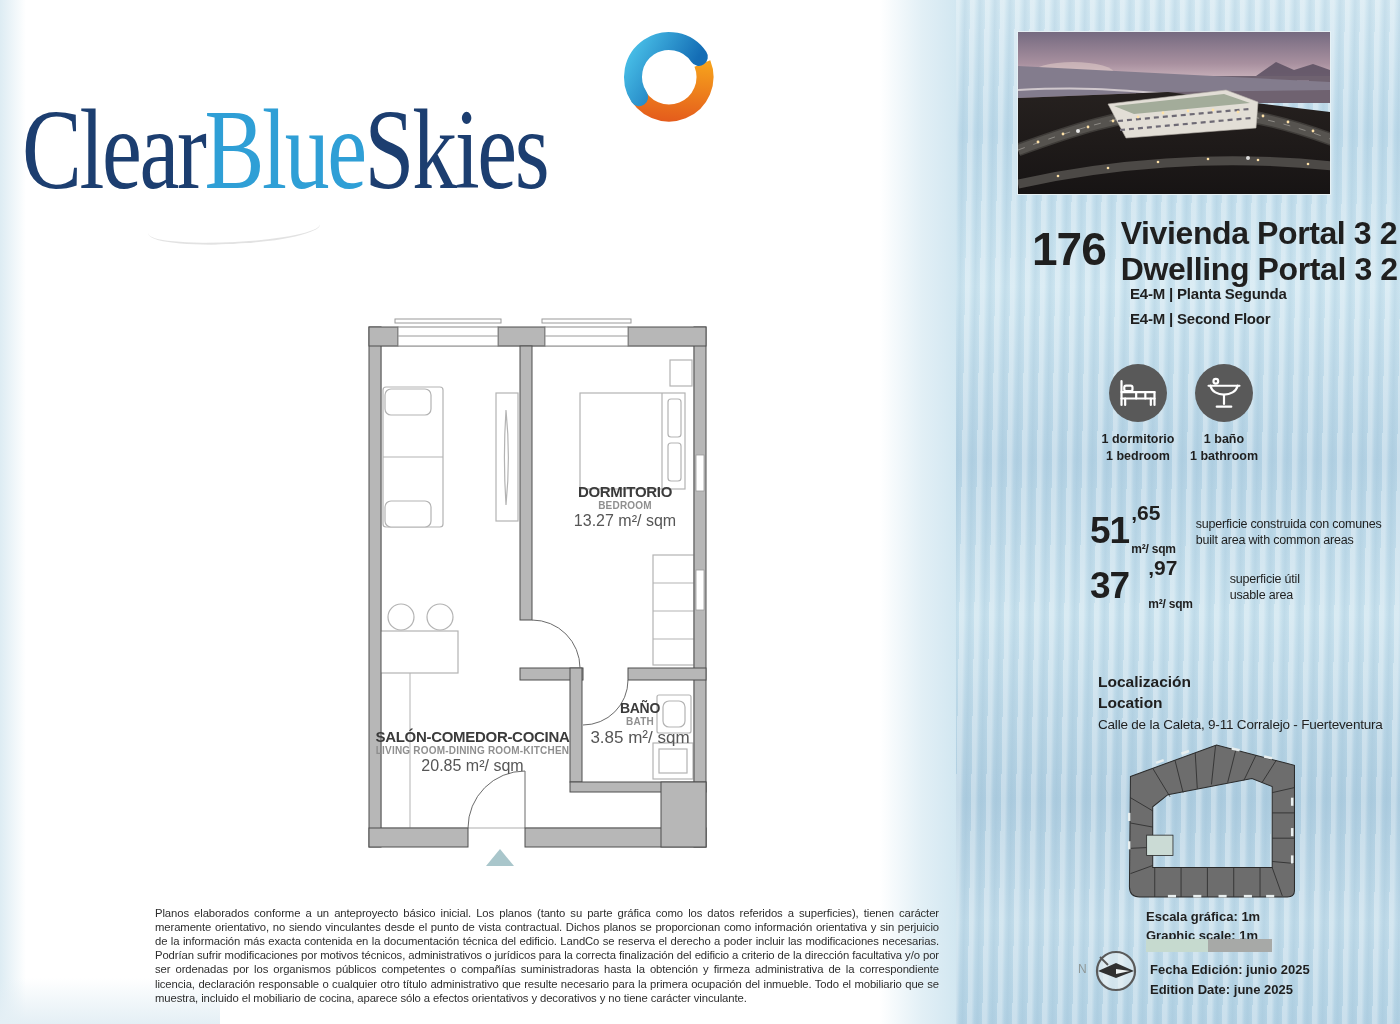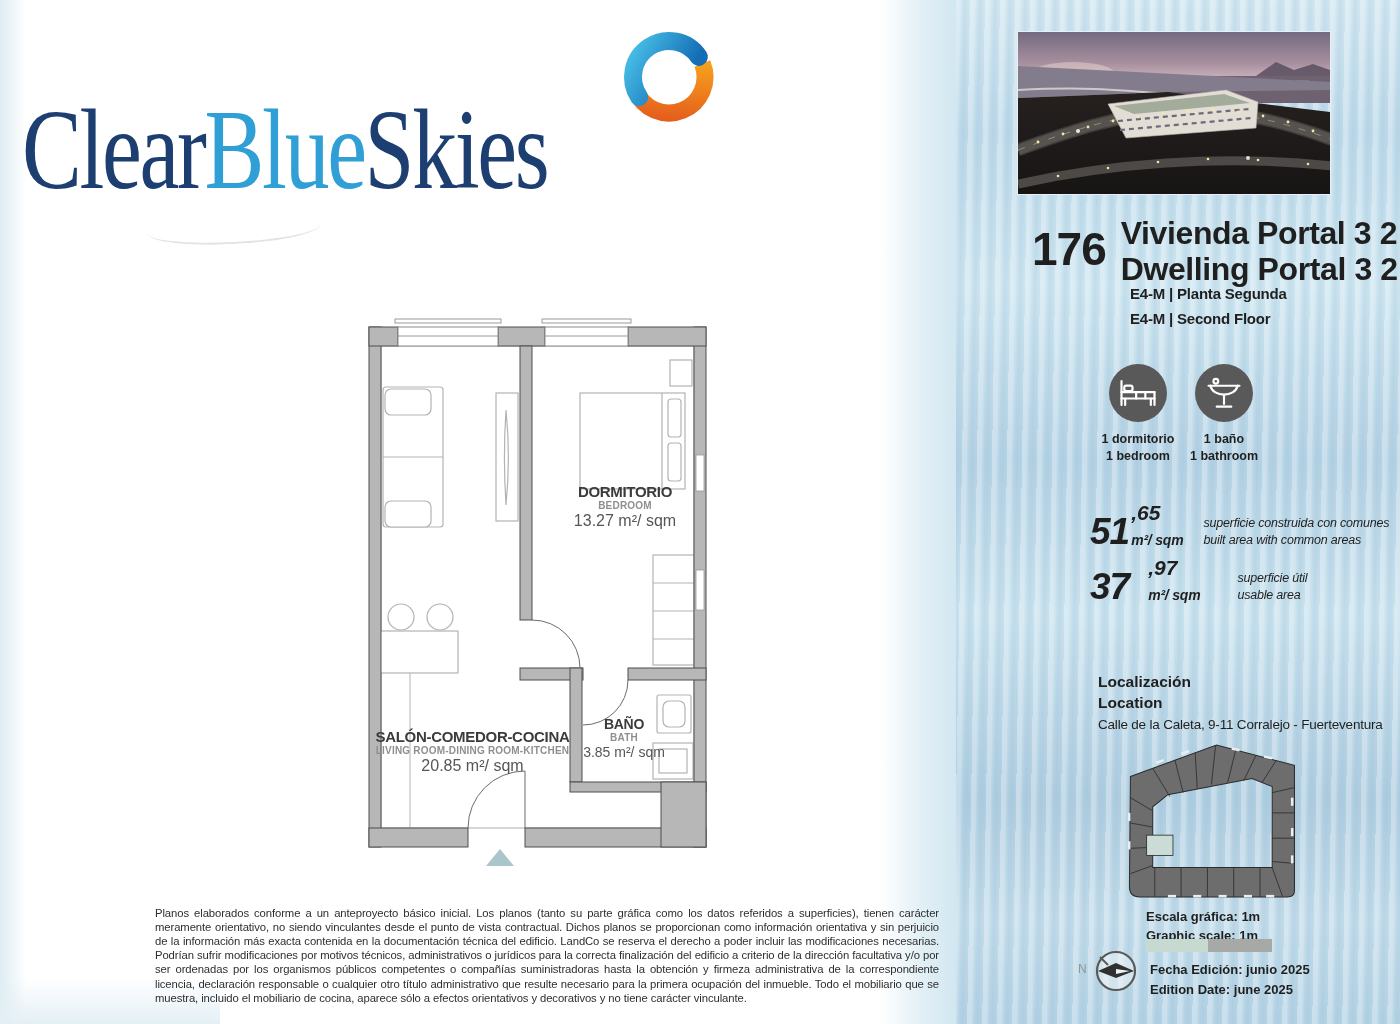--- a/index.html
+++ b/index.html
@@ -31,45 +31,45 @@
   
   .photo{position:absolute;left:1018px;top:32px;width:312px;height:162px;outline:1px solid #e6f1f5;}
   .unit-row{position:absolute;left:1032px;top:216px;display:flex;align-items:flex-start;}
   .unit-number{font-size:46px;font-weight:700;letter-spacing:-1px;margin-top:6px;}
   .unit-titles{margin-left:15px;font-size:32px;font-weight:700;line-height:1.12;letter-spacing:-0.4px;}
   .floor-block{position:absolute;left:1130px;top:282px;font-size:15px;font-weight:700;line-height:1.65;letter-spacing:-0.2px;}
   .feature{position:absolute;width:92px;text-align:center;}
   .feature .circle{width:58px;height:58px;border-radius:50%;background:#595959;margin:0 auto;
     display:flex;align-items:center;justify-content:center;}
   .feature .flabel{margin-top:9px;font-size:12.5px;font-weight:700;line-height:1.35;}
-  .area-row{position:absolute;display:flex;align-items:flex-end;font-style:italic;}
+  .area-row{position:absolute;display:flex;align-items:center;}
   .area-int{font-size:37px;font-weight:700;line-height:.9;letter-spacing:-1px;}
   .area-deccol{margin-left:2px;}
   .area-dec{font-size:21px;font-weight:700;line-height:.8;display:block;}
-  .area-unit{font-size:14px;font-weight:700;display:block;margin-top:10px;letter-spacing:-0.2px;}
+  .area-unit{font-size:12px;font-weight:700;display:block;margin-top:20px;letter-spacing:-0.2px;}
   .area-desc{margin-left:20px;font-size:12.5px;line-height:1.3;margin-top:4px;letter-spacing:-0.2px;}
   .location{position:absolute;left:1098px;top:672px;}
   .loc-h{font-size:15.5px;font-weight:700;line-height:1.35;}
   .loc-addr{font-size:13.5px;margin-top:3px;letter-spacing:-0.2px;}
   .siteplan{position:absolute;left:1122px;top:742px;}
   .scale-labels{position:absolute;left:1146px;top:908px;font-size:13px;font-weight:700;line-height:1.45;}
   .scale-bar{position:absolute;left:1146px;top:939px;width:126px;height:13px;display:flex;}
   .scale-bar .seg1{width:62px;background:#c6dacf;}
   .scale-bar .seg2{width:64px;background:#a7a9a7;}
   .compass{position:absolute;left:1093px;top:948px;}
   .compass-n{position:absolute;left:1078px;top:962px;font-size:12px;color:#8f9797;}
   .edition{position:absolute;left:1150px;top:960px;font-size:13px;font-weight:700;line-height:1.5;}
   
   .floorplan{position:absolute;left:365px;top:315px;width:345px;height:552px;}
   .plan-label{position:absolute;text-align:center;}
   .rl1{font-size:15px;font-weight:700;color:#3b3b3b;letter-spacing:-0.3px;}
   .rl2{font-size:10px;font-weight:700;color:#8f8f8f;letter-spacing:0.2px;}
   .rl3{font-size:16px;color:#565656;font-weight:400;margin-top:1px;}
   .bath-label .rl1{font-size:14px;}
-  .bath-label .rl3{font-size:14px;}
+  .bath-label .rl3{font-size:17px;}
   
   .disclaimer{position:absolute;left:155px;top:906px;width:784px;font-size:11.3px;line-height:1.25;
     text-align:justify;color:#2e2e2e;letter-spacing:-0.1px;}
 </style>
 </head>
 <body>
 
 <div class="page">
 
   <div class="wash-main"></div>
@@ -384,21 +384,21 @@
     <div class="plan-label" style="left:135px;top:168px;width:250px;">
       <div class="rl1">DORMITORIO</div>
       <div class="rl2">BEDROOM</div>
       <div class="rl3">13.27 m²/ sqm</div>
     </div>
     <div class="plan-label" style="left:0px;top:413px;width:215px;">
       <div class="rl1">SALÓN-COMEDOR-COCINA</div>
       <div class="rl2">LIVING ROOM-DINING ROOM-KITCHEN</div>
       <div class="rl3">20.85 m²/ sqm</div>
     </div>
-    <div class="plan-label bath-label" style="left:179px;top:385px;width:160px;margin-top:16px;">
+    <div class="plan-label bath-label" style="left:195px;top:385px;width:160px;">
       <div class="rl1">BAÑO</div>
       <div class="rl2">BATH</div>
       <div class="rl3">3.85 m²/ sqm</div>
     </div>
   </div>
 
   <div class="disclaimer">Planos elaborados conforme a un anteproyecto básico inicial. Los planos (tanto su parte gráfica como los datos referidos a superficies), tienen carácter meramente orientativo, no siendo vinculantes desde el punto de vista contractual. Dichos planos se proporcionan como información orientativa y sin perjuicio de la información más exacta contenida en la documentación técnica del edificio. LandCo se reserva el derecho a poder incluir las modificaciones necesarias. Podrían sufrir modificaciones por motivos técnicos, administrativos o jurídicos para la correcta finalización del edificio a criterio de la dirección facultativa y/o por ser ordenadas por los organismos públicos competentes o compañías suministradoras hasta la obtención y firmeza administrativa de la correspondiente licencia, declaración responsable o cualquier otro título administrativo que resulte necesario para la primera ocupación del inmueble. Todo el mobiliario que se muestra, incluido el mobiliario de cocina, aparece sólo a efectos orientativos y decorativos y no tiene carácter vinculante.</div>
 
 </div>
 

